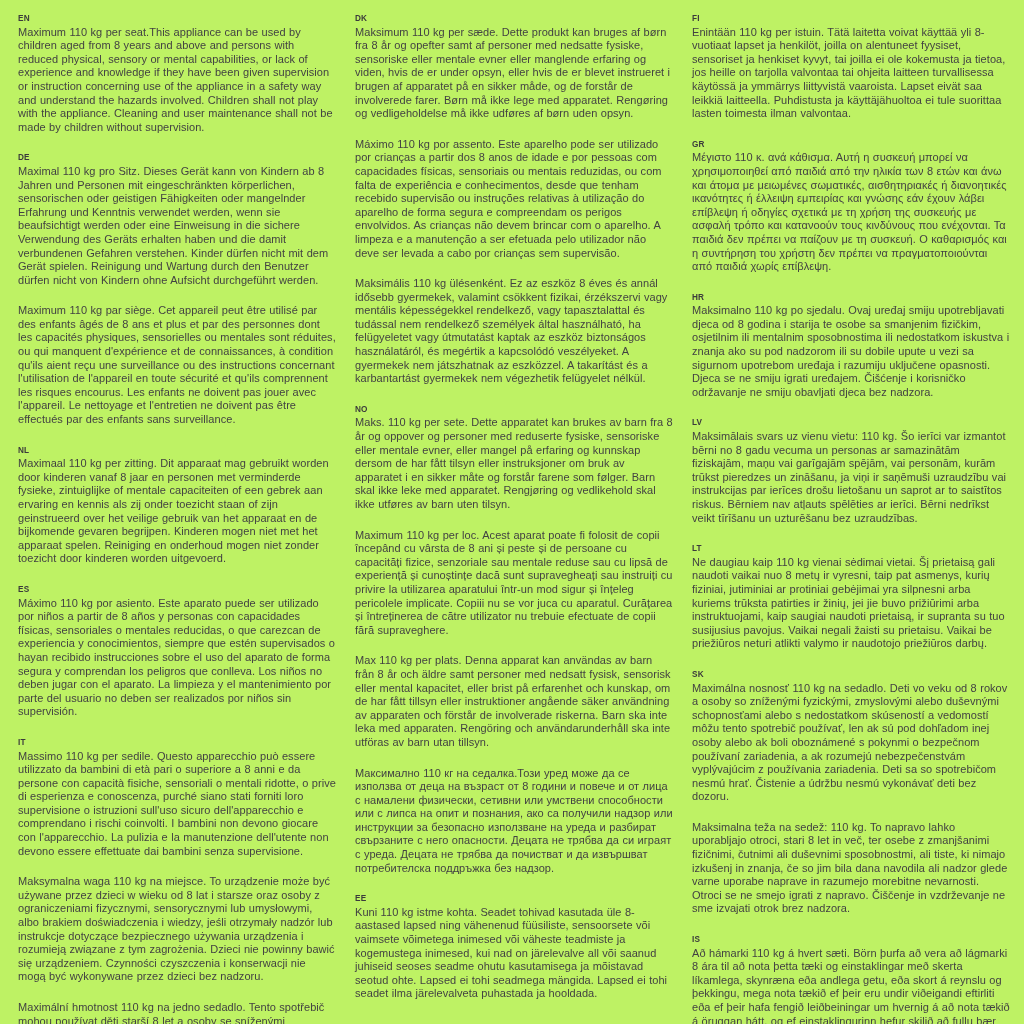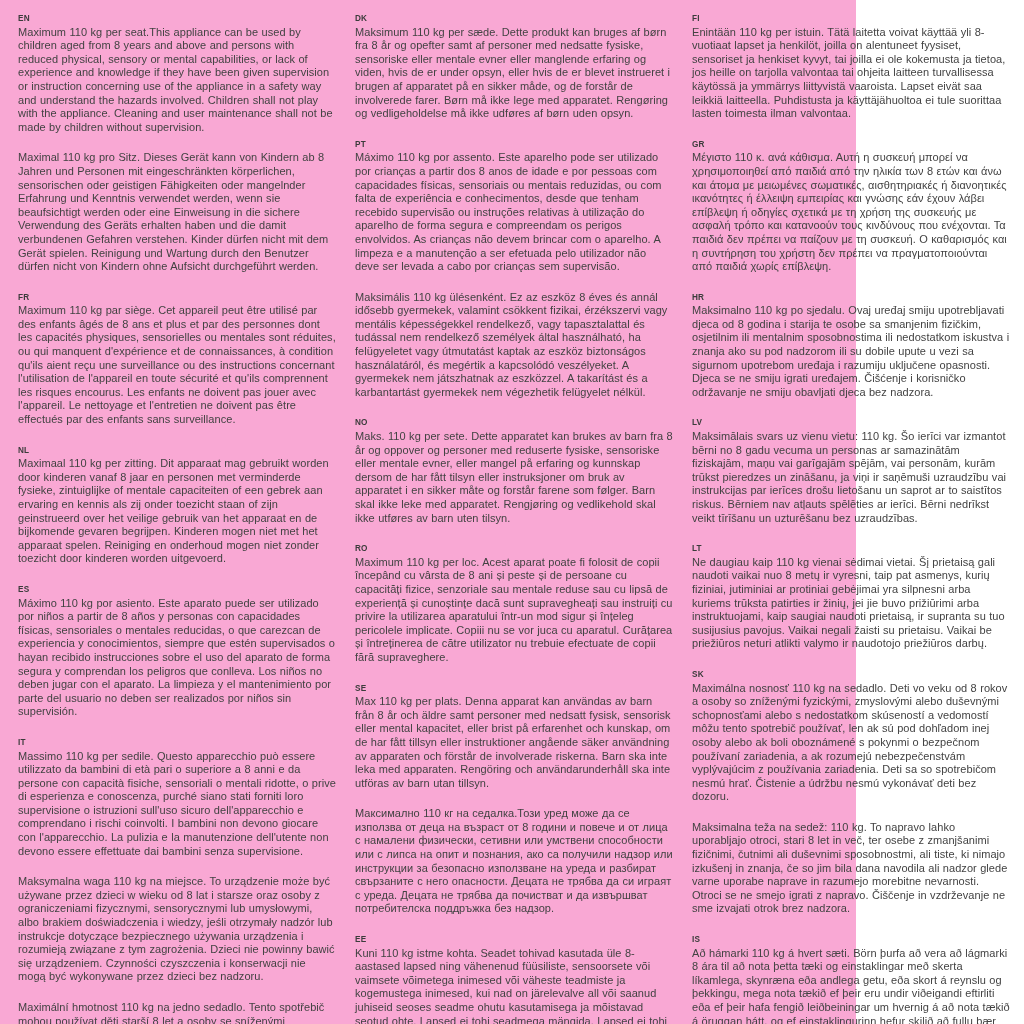--- a/index.html
+++ b/index.html
@@ -5,26 +5,26 @@
   html, body {
     margin: 0;
     padding: 0;
     background: #ffffff;
     width: 1024px;
     height: 1024px;
     overflow: hidden;
   }
   .page {
     box-sizing: border-box;
-    width: 856px;
+    width: 1024px;
     height: 1024px;
     padding: 12px 14px 10px 18px;
     font-family: "Liberation Sans", sans-serif;
     color: #3f3f3f;
-    background: #f9a8d4;
+    background: #bef264;
   }
   .columns {
     display: flex;
     gap: 19px;
     align-items: flex-start;
   }
   .col {
     width: 318px;
     flex: 0 0 318px;
   }
@@ -54,24 +54,24 @@
 
 <div class="page">
   <div class="columns">
 
     <div class="col">
       <div class="section">
         <span class="lang-code">EN</span>
         <p class="lang-text">Maximum 110 kg per seat.This appliance can be used by children aged from 8 years and above and persons with reduced physical, sensory or mental capabilities, or lack of experience and knowledge if they have been given supervision or instruction concerning use of the appliance in a safety way and understand the hazards involved. Children shall not play with the appliance. Cleaning and user maintenance shall not be made by children without supervision.</p>
       </div>
       <div class="section">
+        <span class="lang-code">DE</span>
         <p class="lang-text">Maximal 110 kg pro Sitz. Dieses Gerät kann von Kindern ab 8 Jahren und Personen mit eingeschränkten körperlichen, sensorischen oder geistigen Fähigkeiten oder mangelnder Erfahrung und Kenntnis verwendet werden, wenn sie beaufsichtigt werden oder eine Einweisung in die sichere Verwendung des Geräts erhalten haben und die damit verbundenen Gefahren verstehen. Kinder dürfen nicht mit dem Gerät spielen. Reinigung und Wartung durch den Benutzer dürfen nicht von Kindern ohne Aufsicht durchgeführt werden.</p>
       </div>
       <div class="section">
-        <span class="lang-code">FR</span>
         <p class="lang-text">Maximum 110 kg par siège. Cet appareil peut être utilisé par des enfants âgés de 8 ans et plus et par des personnes dont les capacités physiques, sensorielles ou mentales sont réduites, ou qui manquent d'expérience et de connaissances, à condition qu'ils aient reçu une surveillance ou des instructions concernant l'utilisation de l'appareil en toute sécurité et qu'ils comprennent les risques encourus. Les enfants ne doivent pas jouer avec l'appareil. Le nettoyage et l'entretien ne doivent pas être effectués par des enfants sans surveillance.</p>
       </div>
       <div class="section">
         <span class="lang-code">NL</span>
         <p class="lang-text">Maximaal 110 kg per zitting. Dit apparaat mag gebruikt worden door kinderen vanaf 8 jaar en personen met verminderde fysieke, zintuiglijke of mentale capaciteiten of een gebrek aan ervaring en kennis als zij onder toezicht staan of zijn geinstrueerd over het veilige gebruik van het apparaat en de bijkomende gevaren begrijpen. Kinderen mogen niet met het apparaat spelen. Reiniging en onderhoud mogen niet zonder toezicht door kinderen worden uitgevoerd.</p>
       </div>
       <div class="section">
         <span class="lang-code">ES</span>
         <p class="lang-text">Máximo 110 kg por asiento. Este aparato puede ser utilizado por niños a partir de 8 años y personas con capacidades físicas, sensoriales o mentales reducidas, o que carezcan de experiencia y conocimientos, siempre que estén supervisados o hayan recibido instrucciones sobre el uso del aparato de forma segura y comprendan los peligros que conlleva. Los niños no deben jugar con el aparato. La limpieza y el mantenimiento por parte del usuario no deben ser realizados por niños sin supervisión.</p>
       </div>
@@ -86,36 +86,33 @@
         <p class="lang-text">Maximální hmotnost 110 kg na jedno sedadlo. Tento spotřebič mohou používat děti starší 8 let a osoby se sníženými fyzickými, smyslovými nebo duševními schopnostmi nebo s nedostatkem zkušeností a znalostí, pokud jsou pod dohledem nebo byly poučeny o používání spotřebiče bezpečným způsobem a rozumí případným nebezpečím. Děti si se spotřebičem nesmí hrát. Čištění a uživatelskou údržbu nesmí provádět děti bez dozoru.</p>
       </div>
     </div>
 
     <div class="col">
       <div class="section">
         <span class="lang-code">DK</span>
         <p class="lang-text">Maksimum 110 kg per sæde. Dette produkt kan bruges af børn fra 8 år og opefter samt af personer med nedsatte fysiske, sensoriske eller mentale evner eller manglende erfaring og viden, hvis de er under opsyn, eller hvis de er blevet instrueret i brugen af apparatet på en sikker måde, og de forstår de involverede farer. Børn må ikke lege med apparatet. Rengøring og vedligeholdelse må ikke udføres af børn uden opsyn.</p>
       </div>
       <div class="section">
-        <span class="lang-code">PT</span>
         <p class="lang-text">Máximo 110 kg por assento. Este aparelho pode ser utilizado por crianças a partir dos 8 anos de idade e por pessoas com capacidades físicas, sensoriais ou mentais reduzidas, ou com falta de experiência e conhecimentos, desde que tenham recebido supervisão ou instruções relativas à utilização do aparelho de forma segura e compreendam os perigos envolvidos. As crianças não devem brincar com o aparelho. A limpeza e a manutenção a ser efetuada pelo utilizador não deve ser levada a cabo por crianças sem supervisão.</p>
       </div>
       <div class="section">
         <p class="lang-text">Maksimális 110 kg ülésenként. Ez az eszköz 8 éves és annál idősebb gyermekek, valamint csökkent fizikai, érzékszervi vagy mentális képességekkel rendelkező, vagy tapasztalattal és tudással nem rendelkező személyek által használható, ha felügyeletet vagy útmutatást kaptak az eszköz biztonságos használatáról, és megértik a kapcsolódó veszélyeket. A gyermekek nem játszhatnak az eszközzel. A takarítást és a karbantartást gyermekek nem végezhetik felügyelet nélkül.</p>
       </div>
       <div class="section">
         <span class="lang-code">NO</span>
         <p class="lang-text">Maks. 110 kg per sete. Dette apparatet kan brukes av barn fra 8 år og oppover og personer med reduserte fysiske, sensoriske eller mentale evner, eller mangel på erfaring og kunnskap dersom de har fått tilsyn eller instruksjoner om bruk av apparatet i en sikker måte og forstår farene som følger. Barn skal ikke leke med apparatet. Rengjøring og vedlikehold skal ikke utføres av barn uten tilsyn.</p>
       </div>
       <div class="section">
-        <span class="lang-code">RO</span>
         <p class="lang-text">Maximum 110 kg per loc. Acest aparat poate fi folosit de copii începând cu vârsta de 8 ani și peste și de persoane cu capacități fizice, senzoriale sau mentale reduse sau cu lipsă de experiență și cunoștințe dacă sunt supravegheați sau instruiți cu privire la utilizarea aparatului într-un mod sigur și înțeleg pericolele implicate. Copiii nu se vor juca cu aparatul. Curățarea și întreținerea de către utilizator nu trebuie efectuate de copii fără supraveghere.</p>
       </div>
       <div class="section">
-        <span class="lang-code">SE</span>
         <p class="lang-text">Max 110 kg per plats. Denna apparat kan användas av barn från 8 år och äldre samt personer med nedsatt fysisk, sensorisk eller mental kapacitet, eller brist på erfarenhet och kunskap, om de har fått tillsyn eller instruktioner angående säker användning av apparaten och förstår de involverade riskerna. Barn ska inte leka med apparaten. Rengöring och användarunderhåll ska inte utföras av barn utan tillsyn.</p>
       </div>
       <div class="section">
         <p class="lang-text">Максимално 110 кг на седалка.Този уред може да се използва от деца на възраст от 8 години и повече и от лица с намалени физически, сетивни или умствени способности или с липса на опит и познания, ако са получили надзор или инструкции за безопасно използване на уреда и разбират свързаните с него опасности. Децата не трябва да си играят с уреда. Децата не трябва да почистват и да извършват потребителска поддръжка без надзор.</p>
       </div>
       <div class="section">
         <span class="lang-code">EE</span>
         <p class="lang-text">Kuni 110 kg istme kohta. Seadet tohivad kasutada üle 8-aastased lapsed ning vähenenud füüsiliste, sensoorsete või vaimsete võimetega inimesed või väheste teadmiste ja kogemustega inimesed, kui nad on järelevalve all või saanud juhiseid seoses seadme ohutu kasutamisega ja mõistavad seotud ohte. Lapsed ei tohi seadmega mängida. Lapsed ei tohi seadet ilma järelevalveta puhastada ja hooldada.</p>
       </div>
     </div>

